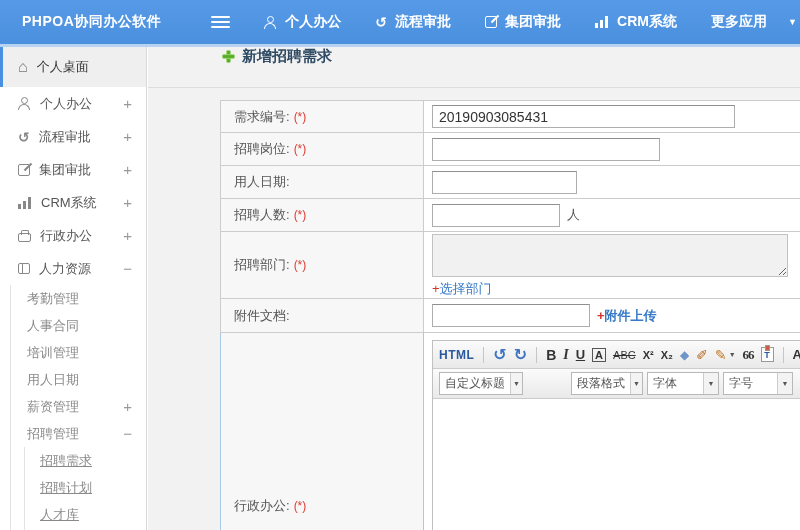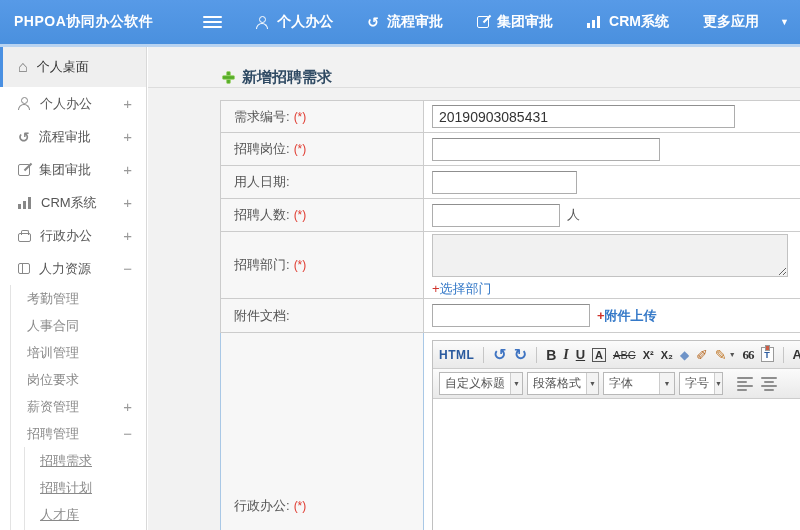--- a/index.html
+++ b/index.html
@@ -4,21 +4,21 @@
 <style>
   * { margin:0; padding:0; box-sizing:border-box; }
   html,body { width:800px; height:530px; overflow:hidden; background:#fff;
     font-family:"Liberation Sans","DejaVu Sans",sans-serif; }
   body { position:relative; }
 
   
   .navbar { position:absolute; left:0; top:0; width:800px; height:47px;
     background:linear-gradient(#579ae7,#4a90de); border-bottom:3px solid #b8d3f1;
     display:flex; align-items:center; color:#fff; }
-  .logo { margin-left:14px; font-size:14px; font-weight:bold; letter-spacing:.5px; white-space:nowrap; }
+  .logo { margin-left:22px; font-size:14px; font-weight:bold; letter-spacing:.5px; white-space:nowrap; }
   .burger { margin-left:50px; width:19px; display:flex; flex-direction:column; gap:3px; cursor:pointer; }
   .burger i { display:block; height:2px; background:#fff; border-radius:1px; }
   .nav-item { margin-left:34px; display:flex; align-items:center; gap:8px;
     font-size:14px; font-weight:600; cursor:pointer; white-space:nowrap; }
   .nav-caret { margin-left:13px; font-size:9px; }
 
   
   .ic { display:inline-block; position:relative; color:#fff; flex:none; }
   .glyph { font-weight:bold; line-height:1; }
   .i-person { width:13px; height:13px; }
@@ -54,21 +54,21 @@
   .sb-item.lv1 { height:27px; padding-left:27px; color:#8a8a8a; }
   .sb-item.lv2 { height:27px; padding-left:40px; color:#8a8a8a;text-decoration:underline; }
   .guide { position:absolute; width:1px; background:#e3e3e3; }
   .guide.g1 { left:10px; top:238px; bottom:0; }
   .guide.g2 { left:24px; top:400px; bottom:0; }
   .glyph-home { font-size:16px; font-weight:normal; }
   .glyph-proc { font-size:14px; }
 
   
   .main { position:absolute; left:148px; top:47px; right:0; bottom:0; background:#f2f2f2; overflow:hidden; }
-  .main-header { height:41px; border-bottom:1px solid #ddd; display:flex; align-items:flex-end; padding-left:74px; }
+  .main-header { height:41px; border-bottom:1px solid #ddd; display:flex; align-items:flex-start; padding-left:74px; }
   .page-title { display:flex; align-items:center; gap:7px; font-size:15px; font-weight:bold; color:#2f4a63; }
 
   
   .ftable { position:absolute; left:72px; top:53px; width:702px; border-top:1px solid #ccc; }
   .frow { display:flex; border-bottom:1px solid #ccc; border-left:1px solid #ccc; background:#fff; }
   .fcell-l { width:203px; flex:none; background:#f7f7f7; border-right:1px solid #ccc;
     display:flex; align-items:center; padding-left:13px; font-size:13px; color:#555; gap:4px; }
   .fcell-r { flex:1; display:flex; align-items:center; padding-left:8px; }
   .req { color:#e03b30; font-size:12px; }
   .frow.r1{height:32px;} .frow.r2,.frow.r3,.frow.r4{height:33px;}
@@ -110,21 +110,21 @@
     font-size:9px; font-weight:bold; color:#2a5a9e; display:flex; align-items:center; justify-content:center; }
   .b-clip::before { content:''; position:absolute; top:-3px; left:3px; right:3px; height:4px;
     background:#cf5b44; border:1px solid #999; }
   .b-fontcol { font-size:13px; font-weight:bold; gap:2px; }
   .mini-caret { font-size:7px; color:#555; }
   .sel { height:23px; border:1px solid #b8b8b8; background:#fff; display:flex; align-items:stretch;
     font-size:12px; color:#555; cursor:pointer; flex:none; }
   .sel .txt { padding:0 5px; display:flex; align-items:center; white-space:nowrap; flex:1; }
   .sel .arr { width:15px; border-left:1px solid #ccc; background:#f3f3f3; display:flex;
     align-items:center; justify-content:center; font-size:7px; color:#555; }
-  .sel.s1{width:84px;} .sel.s2{width:72px;} .sel.s3{width:72px;} .sel.s4{width:44px;}
+  .sel.s1{width:84px;} .sel.s2{width:72px;margin-left:44px;} .sel.s3{width:72px;} .sel.s4{width:70px;}
   .aligns { display:flex; gap:8px; margin-left:10px; }
   .al { display:flex; flex-direction:column; gap:2px; width:16px; cursor:pointer; }
   .al i { display:block; height:2px; background:#8e8e8e; border-radius:1px; width:100%; }
   .al.left { align-items:flex-start; } .al.left i:nth-child(even){ width:62%; }
   .al.center { align-items:center; } .al.center i:nth-child(even){ width:62%; }
   .edit-area { height:280px; background:#fff; }
 </style>
 </head>
 <body>
 
@@ -204,21 +204,21 @@
   <div class="sb-item lv1">
     <span>考勤管理</span>
   </div>
   <div class="sb-item lv1">
     <span>人事合同</span>
   </div>
   <div class="sb-item lv1">
     <span>培训管理</span>
   </div>
   <div class="sb-item lv1">
-    <span>岗位要求</span>
+    <span>用人日期</span>
   </div>
   <div class="sb-item lv1">
     <span>薪资管理</span>
     <span class="exp">+</span>
   </div>
   <div class="sb-item lv1">
     <span>招聘管理</span>
     <span class="exp">−</span>
   </div>
   <div class="sb-item lv2">

